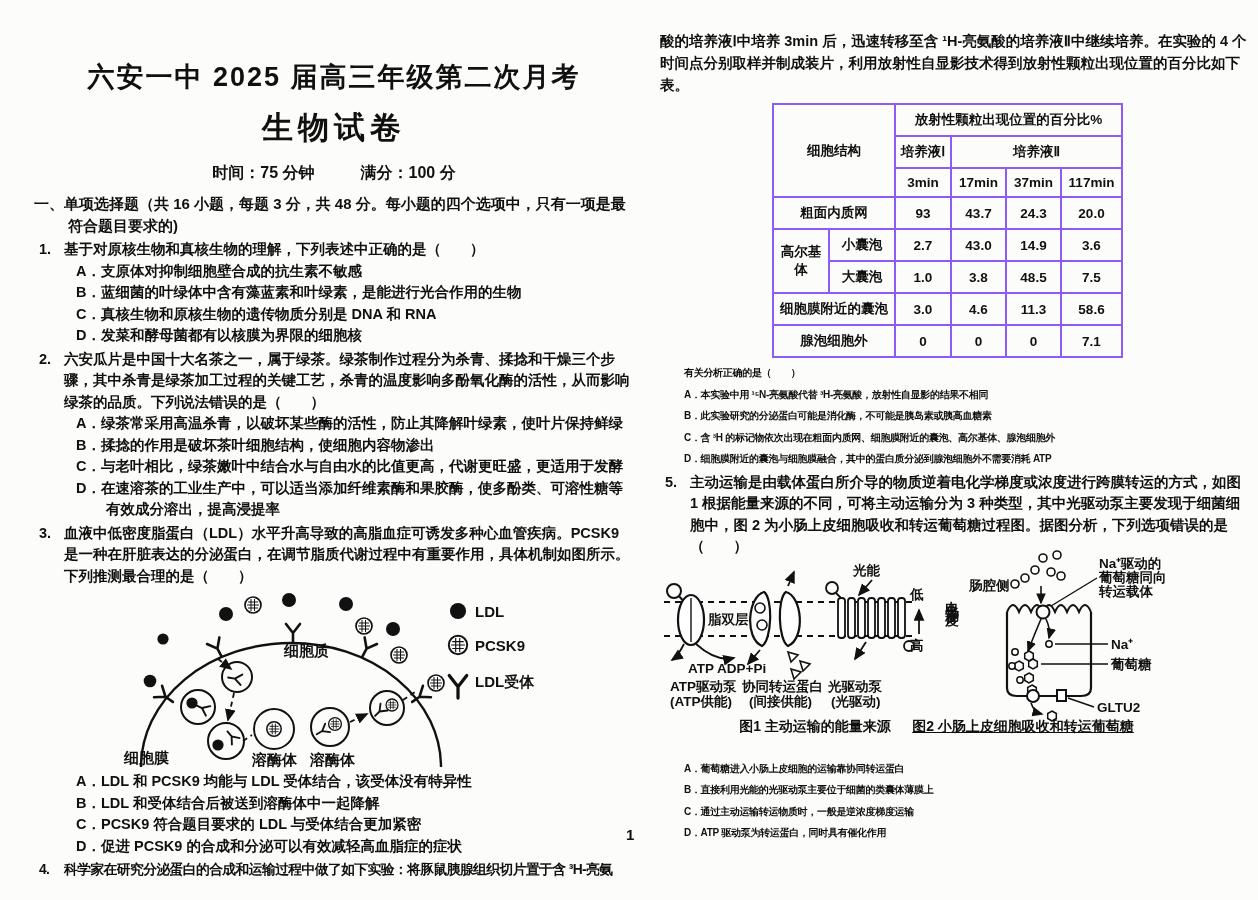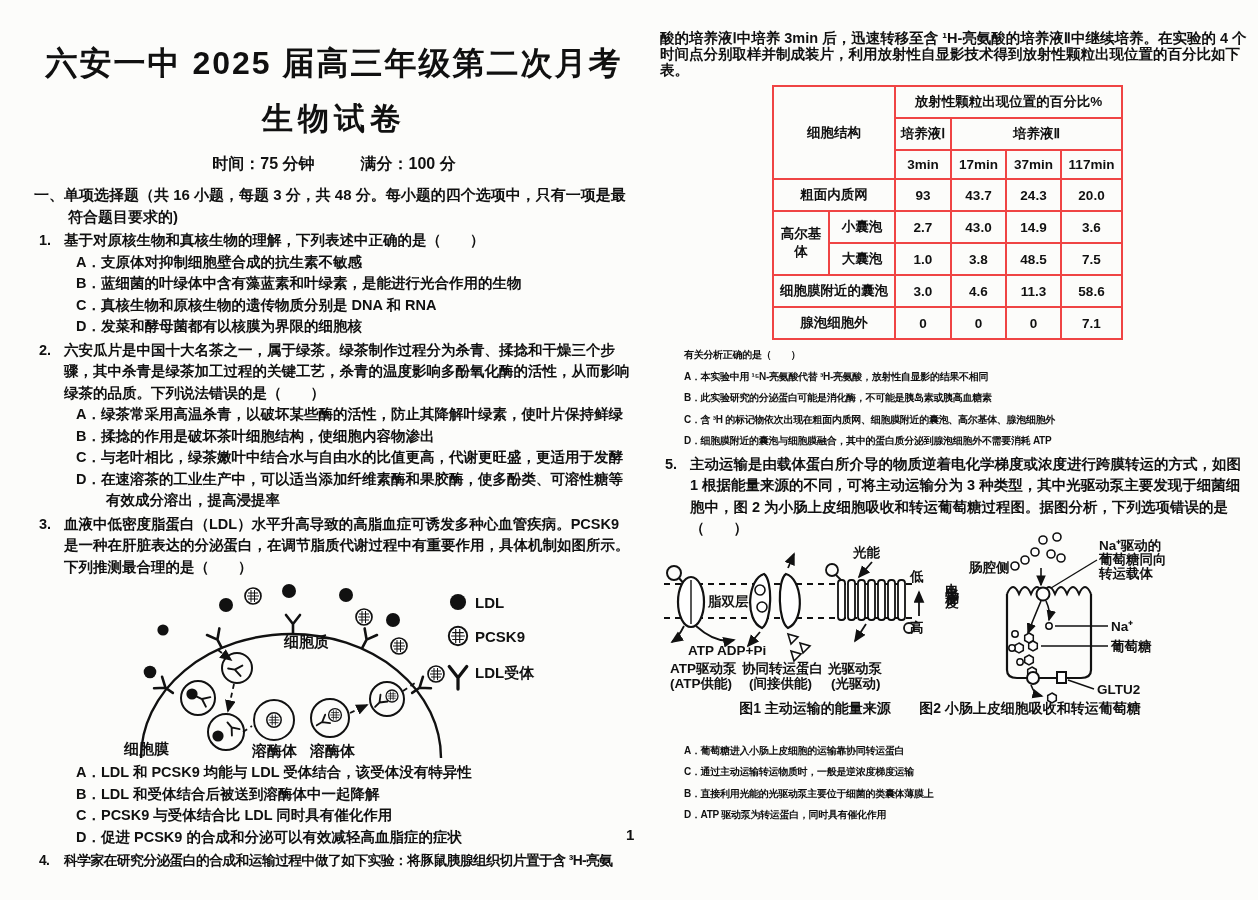--- a/index.html
+++ b/index.html
@@ -5,48 +5,48 @@
   * { margin:0; padding:0; box-sizing:border-box; }
   html,body { width:1258px; height:900px; }
   body {
     position:relative; background:#fcfcfa; color:#101010;
     font-family:"Liberation Sans", sans-serif; font-weight:700; overflow:hidden;
   }
   .col { position:absolute; top:0; }
   .col-left  { left:34px;  top:42px; width:600px; }
   .col-right { left:660px; top:30px; width:588px; }
 
-  .title    { text-align:center; font-size:32px; letter-spacing:2px; }
+  .title    { text-align:center; font-size:27px; letter-spacing:2px;margin-top:17px; }
   .subtitle { text-align:center; font-size:31px; letter-spacing:5px; margin-top:12px; }
   .meta { display:flex; justify-content:center; gap:46px; font-size:16px; margin-top:14px; }
   .section-head { font-size:15px; line-height:22px; margin-top:9px; }
   .section-head .l2 { padding-left:34px; }
 
   .question { font-size:14.5px; line-height:21.5px; margin-top:2px; }
   .stem { position:relative; padding-left:30px; }
   .qnum { position:absolute; left:5px; top:0; }
   ol.opts { list-style:none; padding-left:42px; }
   ol.opts li { padding-left:30px; text-indent:-30px; }
   .col-right ol.opts { padding-left:24px; }
   .col-right ol.opts li, .col-right .prompt { font-size:10px; letter-spacing:-0.3px; }
   .tight { font-size:13.8px; letter-spacing:-0.6px; white-space:nowrap; }
-  .cont { font-size:14.5px; line-height:16px; }
+  .cont { font-size:14.5px; line-height:22px; }
   .prompt { padding-left:24px; margin-top:3px; }
 
   .dtable { border-collapse:collapse; margin:7px 0 4px 112px; font-size:13.5px; }
-  .dtable th, .dtable td { border:2px solid #ef4444; text-align:center; font-weight:700; padding:6px 2px; }
+  .dtable th, .dtable td { border:2px solid #8b5cf6; text-align:center; font-weight:700; padding:6px 2px; }
 
   .fig-q3 { position:relative; height:182px; margin:2px 0 0 72px; }
   .fig-area { position:relative; height:200px; }
   .fig1 { position:absolute; left:0; top:4; }
   .fig2 { position:absolute; left:295px; top:-10px; }
   .vlabel { position:absolute; left:281px; top:32px; writing-mode:vertical-rl; font-size:13.5px; letter-spacing:3px; }
   .fig-cap { position:absolute; top:158px; font-size:14px; text-align:center; }
   .cap1 { left:40px; width:230px; }
-  .cap2 { left:255px; width:230px; }
+  .cap2 { left:248px; width:230px;text-decoration:underline; }
 
   svg text { font-weight:700; fill:#111; font-family:"Liberation Sans", sans-serif; }
   .page-num { position:absolute; left:626px; top:826px; font-size:15px; }
 </style>
 </head>
 <body>
 
 <div class="col col-left">
   <div class="title">六安一中 2025 届高三年级第二次月考</div>
   <div class="subtitle">生物试卷</div>
@@ -170,21 +170,21 @@
           <text x="369" y="62" font-size="15">PCSK9</text>
           <use href="#recY" transform="translate(352,94) scale(1.25)"></use>
           <text x="369" y="98" font-size="15">LDL受体</text>
         </g>
       </svg>
     </div>
 
     <ol class="opts">
       <li>A．LDL 和 PCSK9 均能与 LDL 受体结合，该受体没有特异性</li>
       <li>B．LDL 和受体结合后被送到溶酶体中一起降解</li>
-      <li>C．PCSK9 与受体结合比 LDL 同时具有催化作用</li>
+      <li>C．PCSK9 符合题目要求的 LDL 与受体结合更加紧密</li>
       <li>D．促进 PCSK9 的合成和分泌可以有效减轻高血脂症的症状</li>
     </ol>
   </div>
 
   <div class="question">
     <div class="stem tight">
       <span class="qnum">4.</span>
       <span>科学家在研究分泌蛋白的合成和运输过程中做了如下实验：将豚鼠胰腺组织切片置于含 ³H-亮氨</span>
     </div>
   </div>
@@ -387,20 +387,20 @@
         <path d="M76,155 Q79,164 87,166" stroke="#111" stroke-width="1.6" fill="none" marker-end="url(#ah3)"></path>
         <path d="M97,163 l4.3,2.5 v5 l-4.3,2.5 l-4.3,-2.5 v-5 z" fill="#fff" stroke="#111" stroke-width="1.5"></path>
       </svg>
 
       <div class="fig-cap cap1">图1 主动运输的能量来源</div>
       <div class="fig-cap cap2">图2 小肠上皮细胞吸收和转运葡萄糖</div>
     </div>
 
     <ol class="opts">
       <li>A．葡萄糖进入小肠上皮细胞的运输靠协同转运蛋白</li>
+      <li>B．直接利用光能的光驱动泵主要位于细菌的类囊体薄膜上</li>
       <li>C．通过主动运输转运物质时，一般是逆浓度梯度运输</li>
-      <li>B．直接利用光能的光驱动泵主要位于细菌的类囊体薄膜上</li>
       <li>D．ATP 驱动泵为转运蛋白，同时具有催化作用</li>
     </ol>
   </div>
 </div>
 
 <div class="page-num">1</div>
 
 </body></html>

